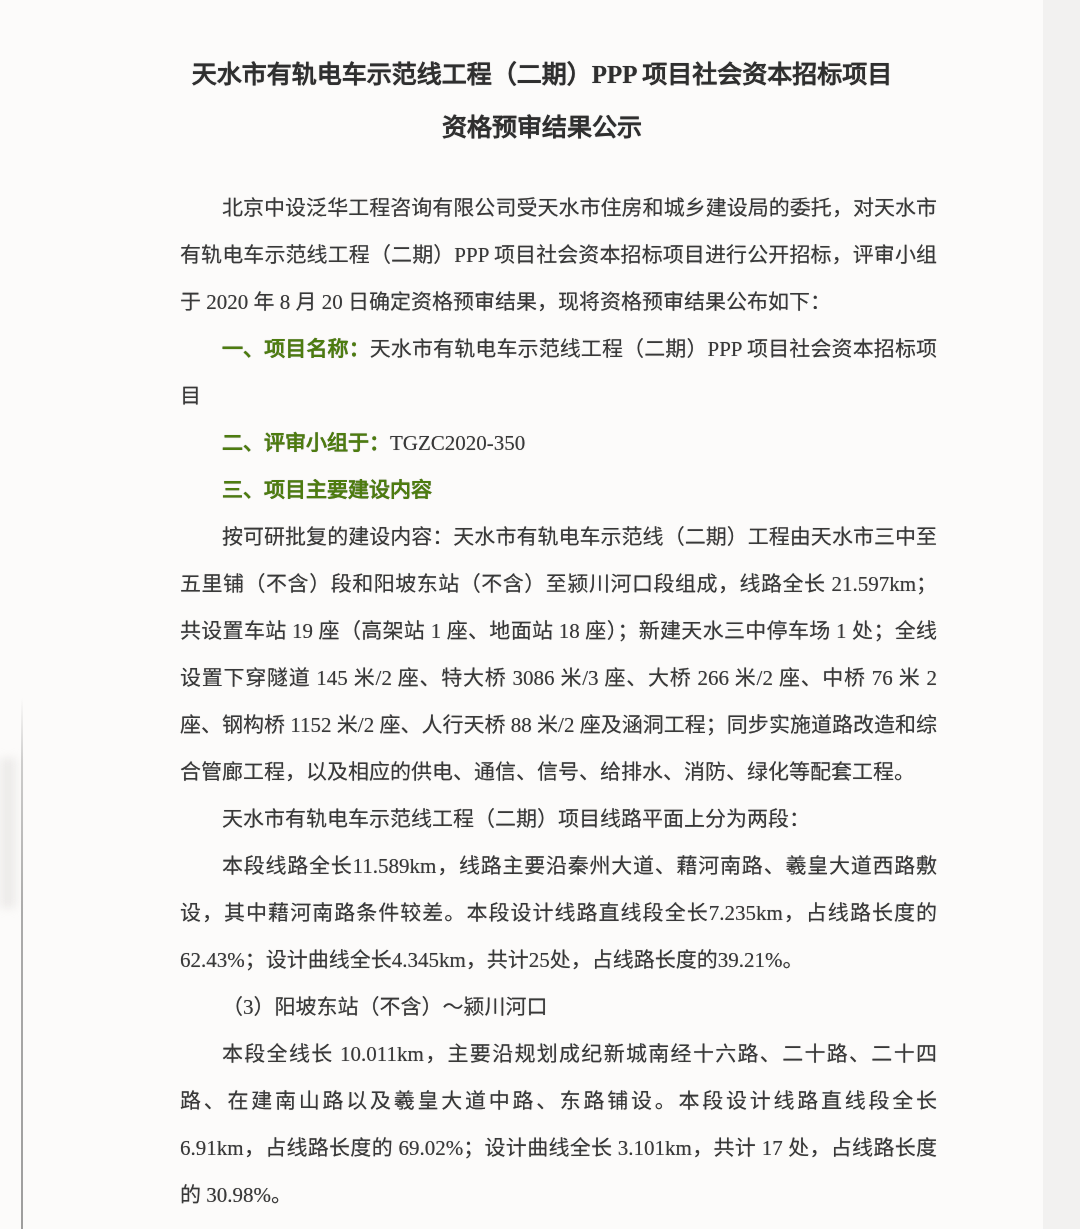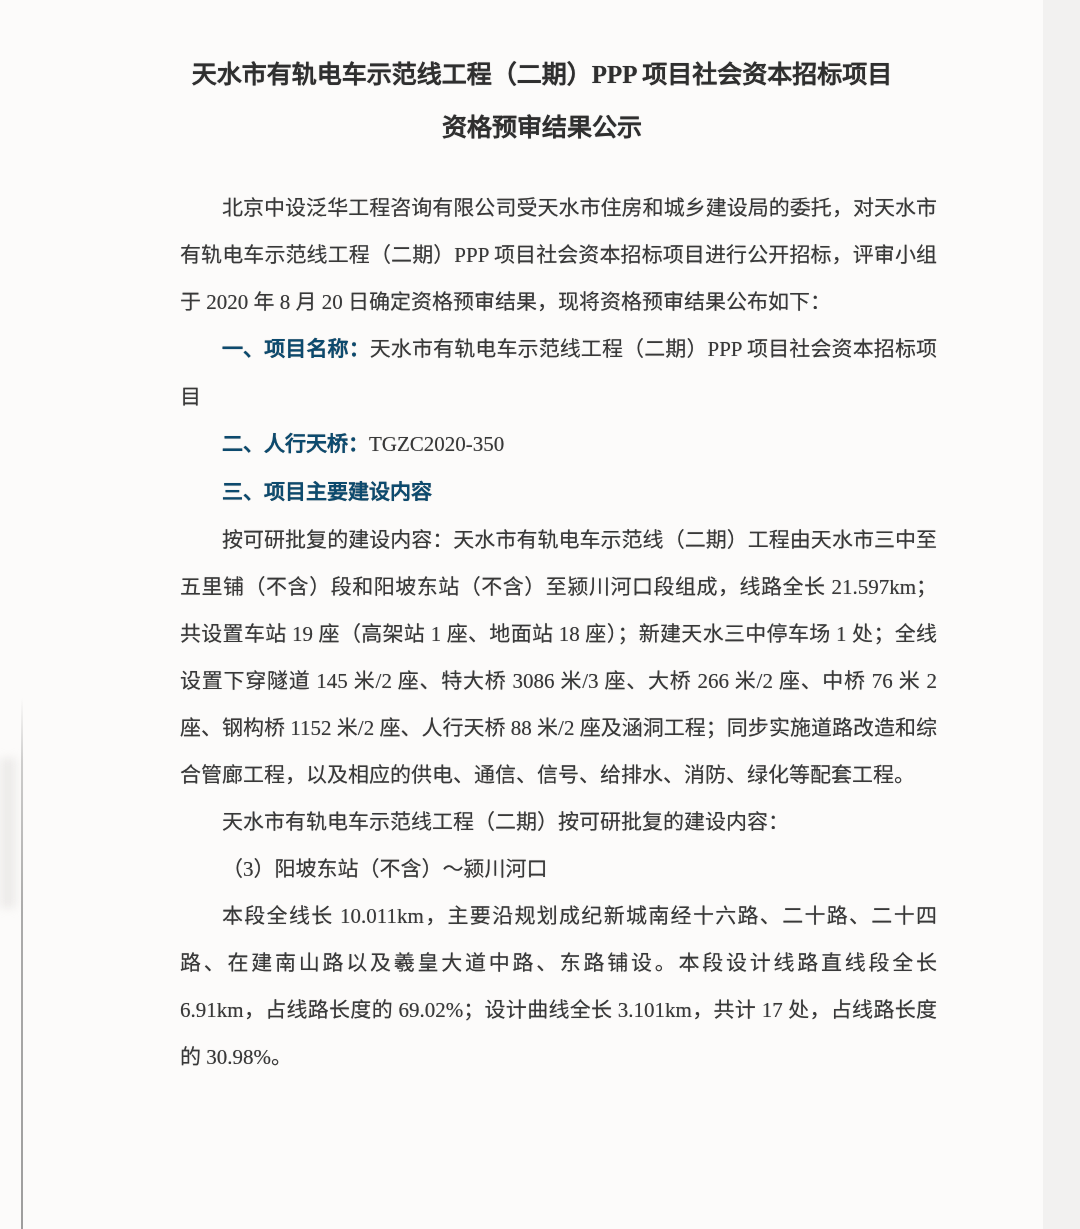--- a/index.html
+++ b/index.html
@@ -36,21 +36,21 @@
     line-height: 47px;
     text-align: justify;
     color: #383838;
     text-shadow: 0 0 0.7px rgba(56,56,56,0.5);
     margin-left: 33px;
   }
   .doc-body p {
     margin: 0;
     text-indent: 2em;
   }
-  .lbl { font-weight: 700; color: #0c4a6e; font-family: Liberation Mono, monospace; }
+  .lbl { font-weight: 700; color: #4d7c0f; }
   
   .artifact-left-line {
     position: absolute; left: 21px; top: 698px; height: 531px; width: 2px;
     background: linear-gradient(to bottom,
       rgba(130,130,130,0) 0%,
       rgba(120,120,120,0.35) 12%,
       rgba(105,105,105,0.55) 40%,
       rgba(95,95,95,0.6) 100%);
   }
   .artifact-right-line-1 {
@@ -78,29 +78,30 @@
       <div>天水市有轨电车示范线工程（二期）PPP 项目社会资本招标项目</div>
       <div>资格预审结果公示</div>
     </div>
 
     <div class="doc-body">
 
       <p>北京中设泛华工程咨询有限公司受天水市住房和城乡建设局的委托，对天水市有轨电车示范线工程（二期）PPP 项目社会资本招标项目进行公开招标，评审小组于 2020 年 8 月 20 日确定资格预审结果，现将资格预审结果公布如下：</p>
 
       <p><span class="lbl">一、项目名称：</span><span>天水市有轨电车示范线工程（二期）PPP 项目社会资本招标项目</span></p>
 
-      <p><span class="lbl">二、人行天桥：</span><span>TGZC2020-350</span></p>
+      <p><span class="lbl">二、评审小组于：</span><span>TGZC2020-350</span></p>
 
       <p><span class="lbl">三、项目主要建设内容</span></p>
 
       <p>按可研批复的建设内容：天水市有轨电车示范线（二期）工程由天水市三中至五里铺（不含）段和阳坡东站（不含）至颍川河口段组成，线路全长 21.597km；共设置车站 19 座（高架站 1 座、地面站 18 座）；新建天水三中停车场 1 处；全线设置下穿隧道 145 米/2 座、特大桥 3086 米/3 座、大桥 266 米/2 座、中桥 76 米 2 座、钢构桥 1152 米/2 座、人行天桥 88 米/2 座及涵洞工程；同步实施道路改造和综合管廊工程，以及相应的供电、通信、信号、给排水、消防、绿化等配套工程。</p>
 
-      <p>天水市有轨电车示范线工程（二期）按可研批复的建设内容：</p>
+      <p>天水市有轨电车示范线工程（二期）项目线路平面上分为两段：</p>
 
 
+      <p>本段线路全长11.589km，线路主要沿秦州大道、藉河南路、羲皇大道西路敷设，其中藉河南路条件较差。本段设计线路直线段全长7.235km，占线路长度的62.43%；设计曲线全长4.345km，共计25处，占线路长度的39.21%。</p>
 
       <p>（3）阳坡东站（不含）～颍川河口</p>
 
       <p>本段全线长 10.011km，主要沿规划成纪新城南经十六路、二十路、二十四路、在建南山路以及羲皇大道中路、东路铺设。本段设计线路直线段全长 6.91km，占线路长度的 69.02%；设计曲线全长 3.101km，共计 17 处，占线路长度的 30.98%。</p>
 
 
     </div>
   </div>
 
   <div class="artifact-left-smudge"></div>

